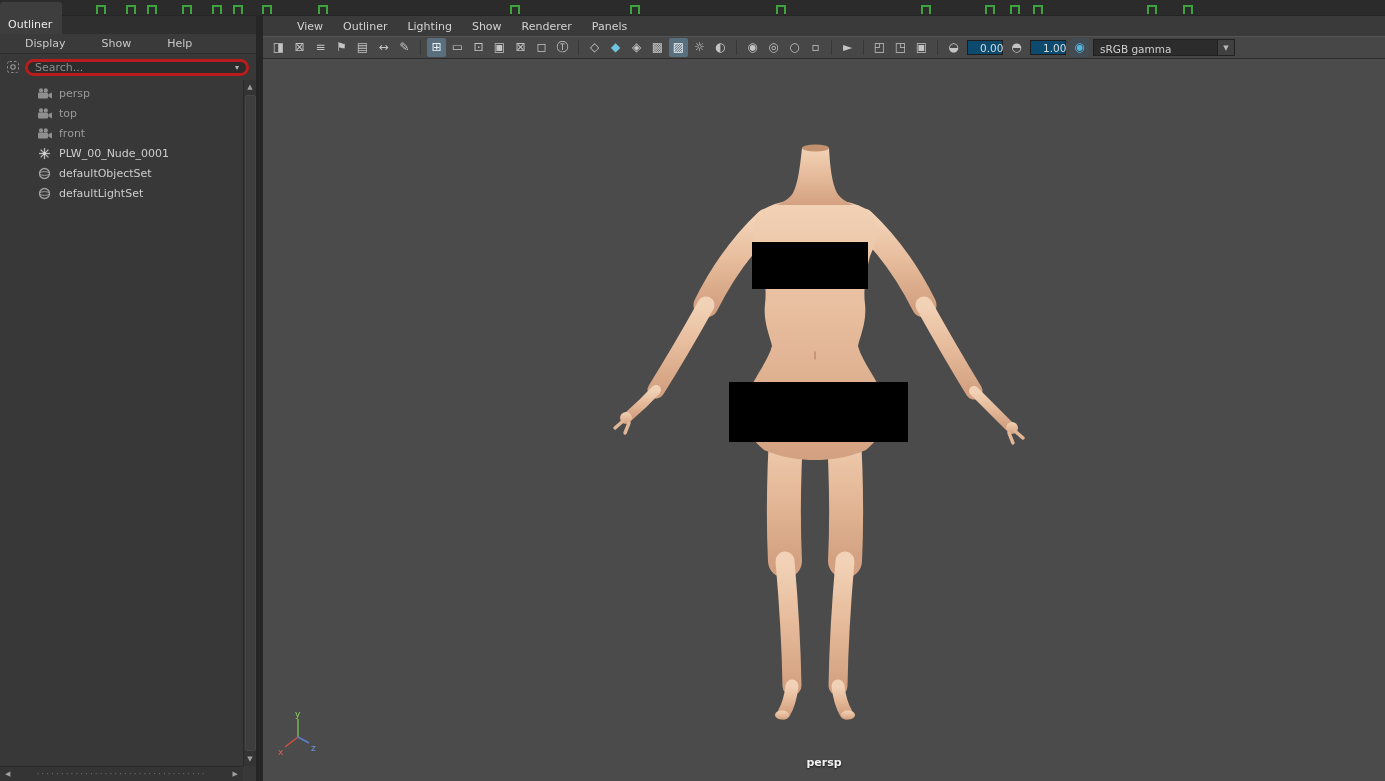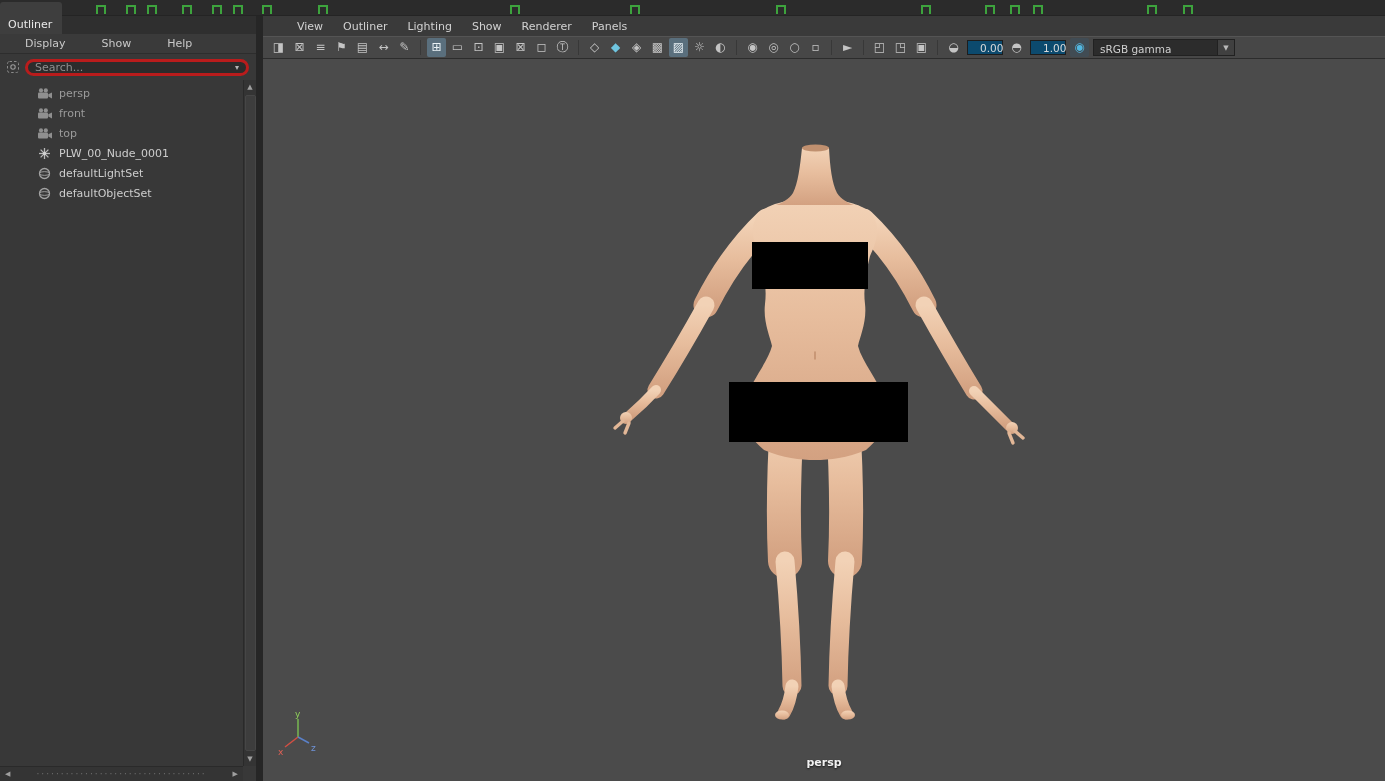--- a/index.html
+++ b/index.html
@@ -143,33 +143,33 @@
 
         <div class="ol-row dim">
           <span class="ic">
             <svg width="15" height="11" viewBox="0 0 15 11">
                 <circle cx="4" cy="2.4" r="2.1" fill="#8f8f8f"></circle>
                 <circle cx="8.8" cy="2.4" r="2.1" fill="#8f8f8f"></circle>
                 <rect x="1" y="4.4" width="10" height="6" rx="1" fill="#8f8f8f"></rect>
                 <path d="M11.3 6.3 L15 4.4 V10.4 L11.3 8.5 Z" fill="#8f8f8f"></path>
               </svg>
           </span>
-          <span class="lbl">front</span>
+          <span class="lbl">top</span>
         </div>
 
         <div class="ol-row dim">
           <span class="ic">
             <svg width="15" height="11" viewBox="0 0 15 11">
                 <circle cx="4" cy="2.4" r="2.1" fill="#8f8f8f"></circle>
                 <circle cx="8.8" cy="2.4" r="2.1" fill="#8f8f8f"></circle>
                 <rect x="1" y="4.4" width="10" height="6" rx="1" fill="#8f8f8f"></rect>
                 <path d="M11.3 6.3 L15 4.4 V10.4 L11.3 8.5 Z" fill="#8f8f8f"></path>
               </svg>
           </span>
-          <span class="lbl">top</span>
+          <span class="lbl">front</span>
         </div>
 
 
         <div class="ol-row">
           <span class="ic">
             <svg width="13" height="13" viewBox="0 0 13 13">
                 <g stroke="#b8b8b8" stroke-width="1.3">
                   <line x1="6.5" y1="1" x2="6.5" y2="12"></line>
                   <line x1="1" y1="6.5" x2="12" y2="6.5"></line>
                   <line x1="2.6" y1="2.6" x2="10.4" y2="10.4"></line>
@@ -181,31 +181,31 @@
           <span class="lbl">PLW_00_Nude_0001</span>
         </div>
 
         <div class="ol-row">
           <span class="ic">
             <svg width="13" height="13" viewBox="0 0 13 13">
                 <circle cx="6.5" cy="6.5" r="5" fill="none" stroke="#a3a3a3" stroke-width="1.3"></circle>
                 <ellipse cx="6.5" cy="6.5" rx="5" ry="1.9" fill="none" stroke="#a3a3a3" stroke-width="0.9"></ellipse>
               </svg>
           </span>
-          <span class="lbl">defaultLightSet</span>
+          <span class="lbl">defaultObjectSet</span>
         </div>
 
         <div class="ol-row">
           <span class="ic">
             <svg width="13" height="13" viewBox="0 0 13 13">
                 <circle cx="6.5" cy="6.5" r="5" fill="none" stroke="#a3a3a3" stroke-width="1.3"></circle>
                 <ellipse cx="6.5" cy="6.5" rx="5" ry="1.9" fill="none" stroke="#a3a3a3" stroke-width="0.9"></ellipse>
               </svg>
           </span>
-          <span class="lbl">defaultObjectSet</span>
+          <span class="lbl">defaultLightSet</span>
         </div>
 
       </div>
 
       <div class="ol-vscroll">
         <span class="sarrow">▲</span>
         <span class="vthumb"></span>
         <span class="sarrow">▼</span>
       </div>
 

